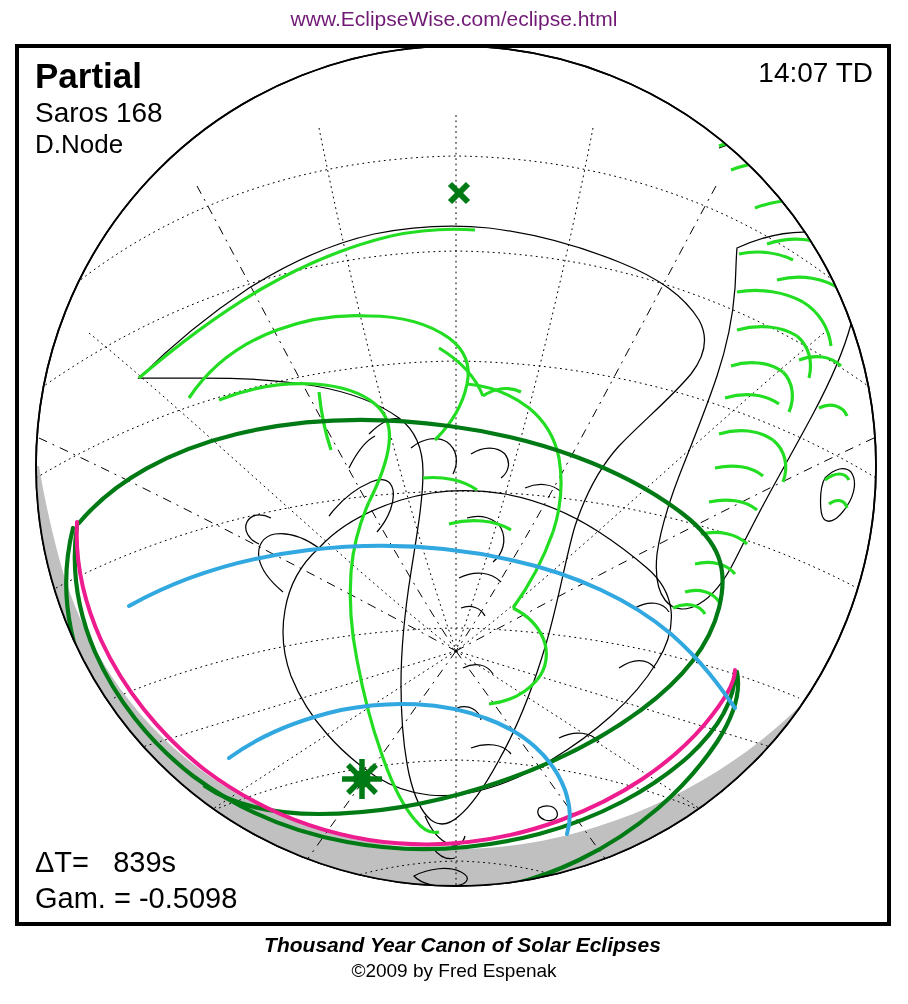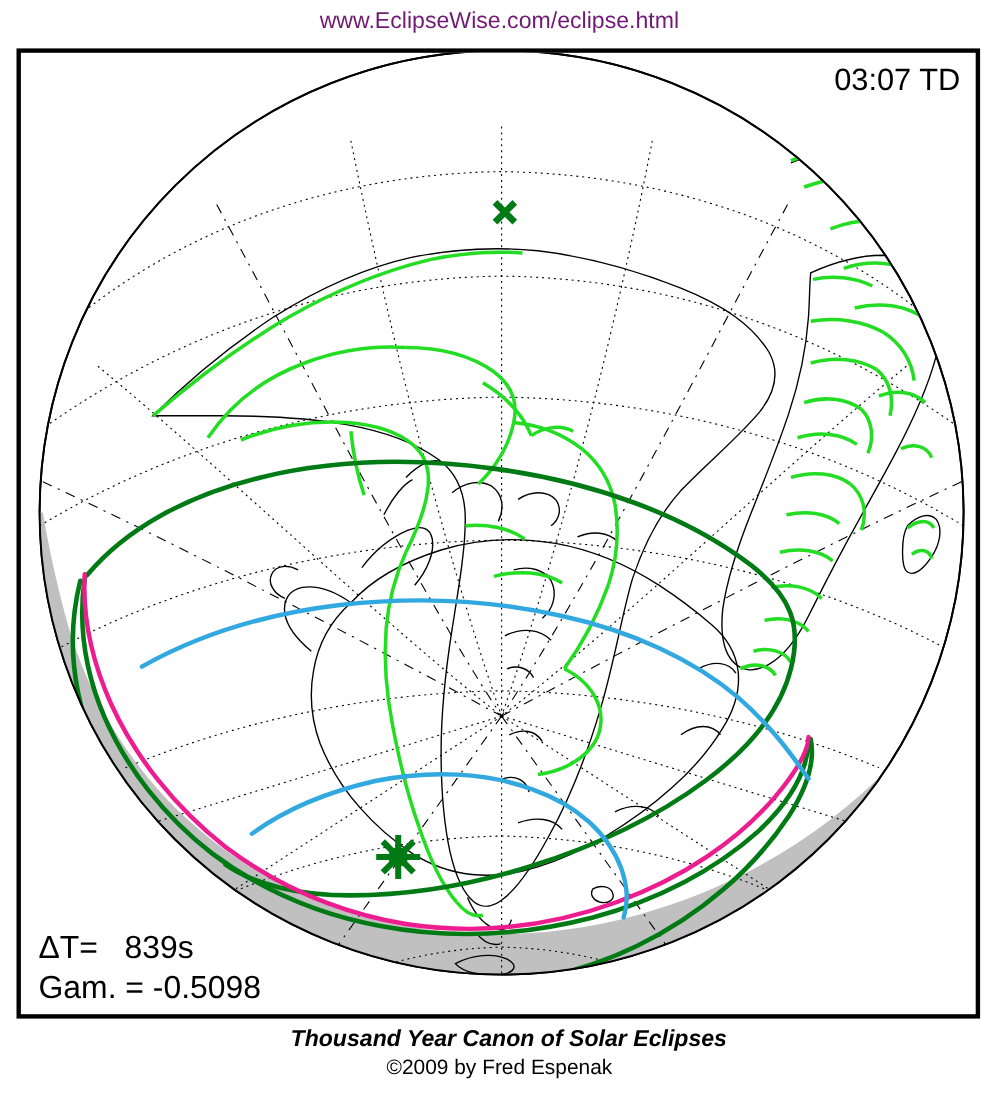--- a/index.html
+++ b/index.html
@@ -292,23 +292,28 @@
             <line x1="431" y1="136" x2="449" y2="154"></line>
             <line x1="449" y1="136" x2="431" y2="154"></line>
           </g>
 
         </g>
 
         <circle cx="437" cy="418" r="420" fill="none" stroke="#000000" stroke-width="1.8"></circle>
       </svg>
     </div>
 
+    <div class="corner tl">
+      <div class="big-bold">Partial</div>
+      <div class="med">Saros 168</div>
+      <div class="sml">D.Node</div>
+    </div>
 
     <div class="corner tr">
-      <div class="med">03:07 TD</div>
+      <div class="med">14:07 TD</div>
     </div>
 
     <div class="corner bl">
       <div class="stat">ΔT=   839s</div>
       <div class="stat">Gam. = -0.5098</div>
     </div>
 
 
   </div>
 

